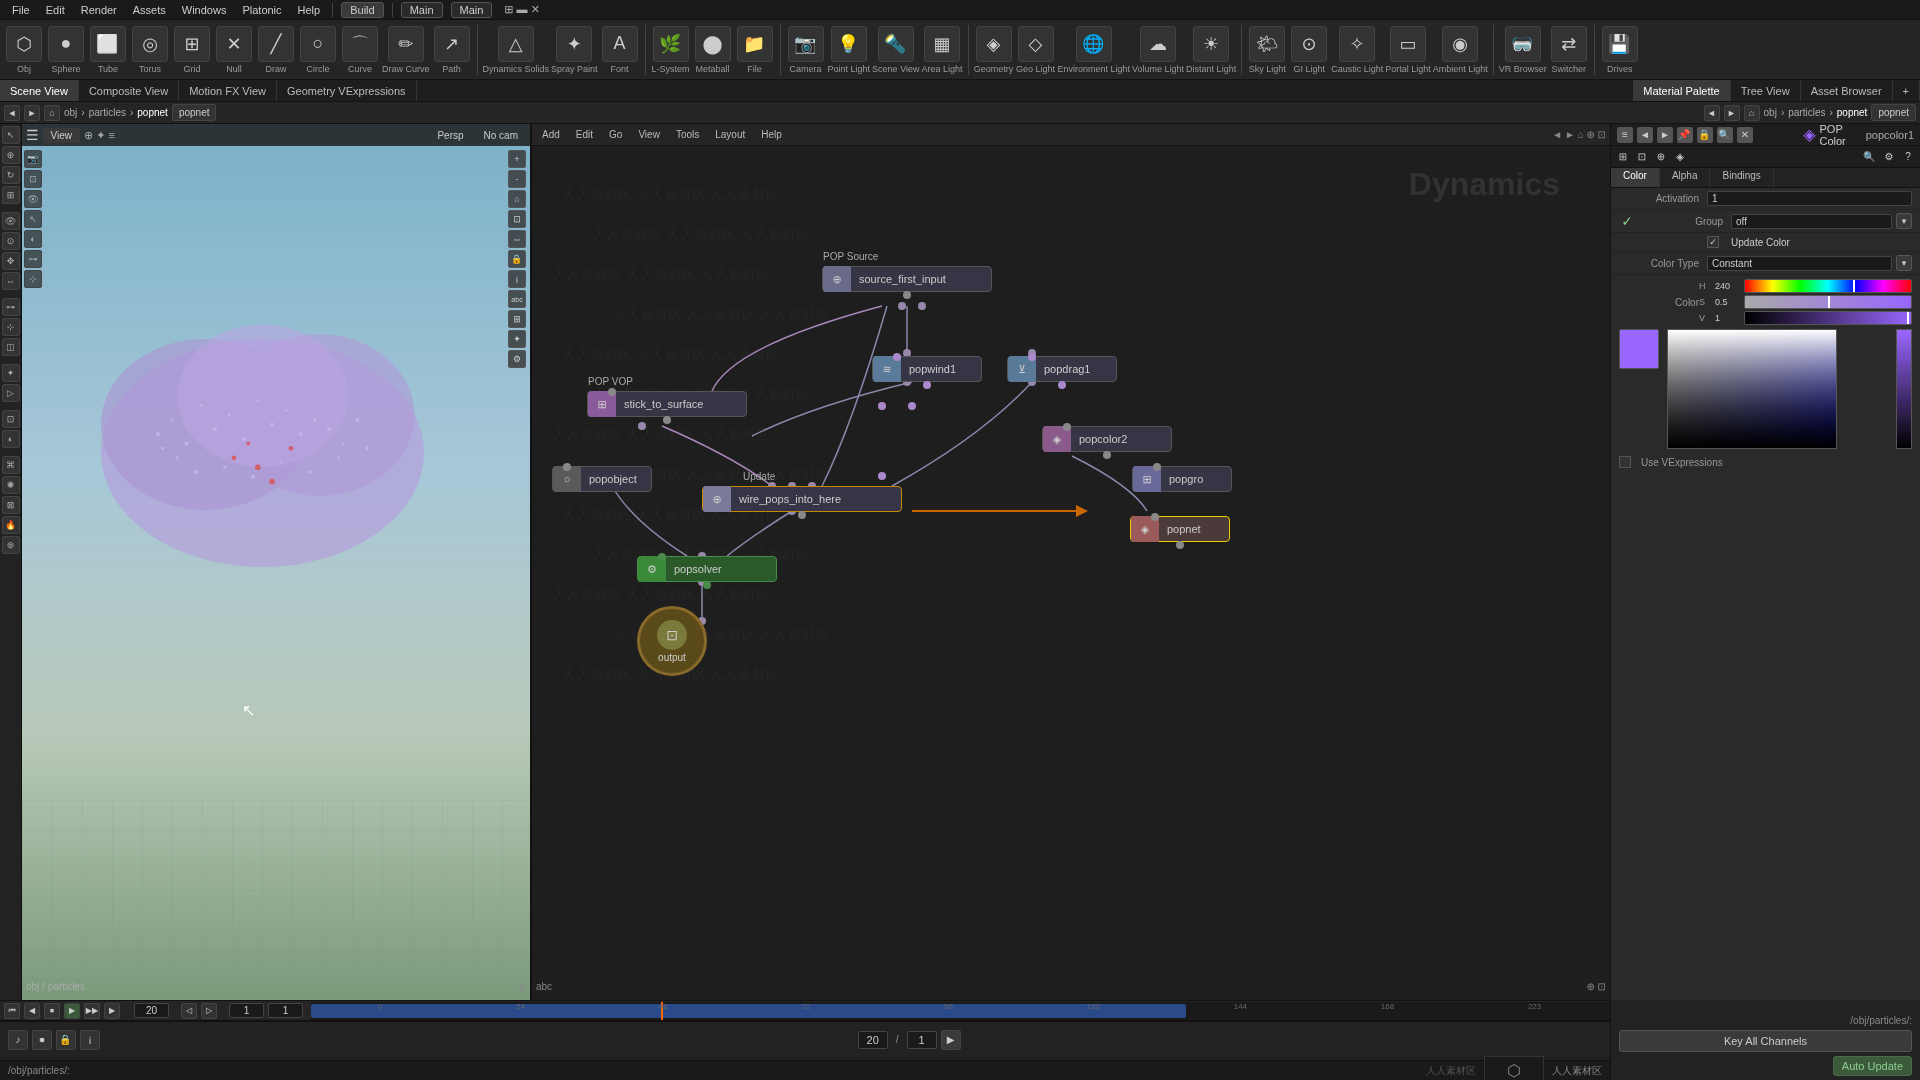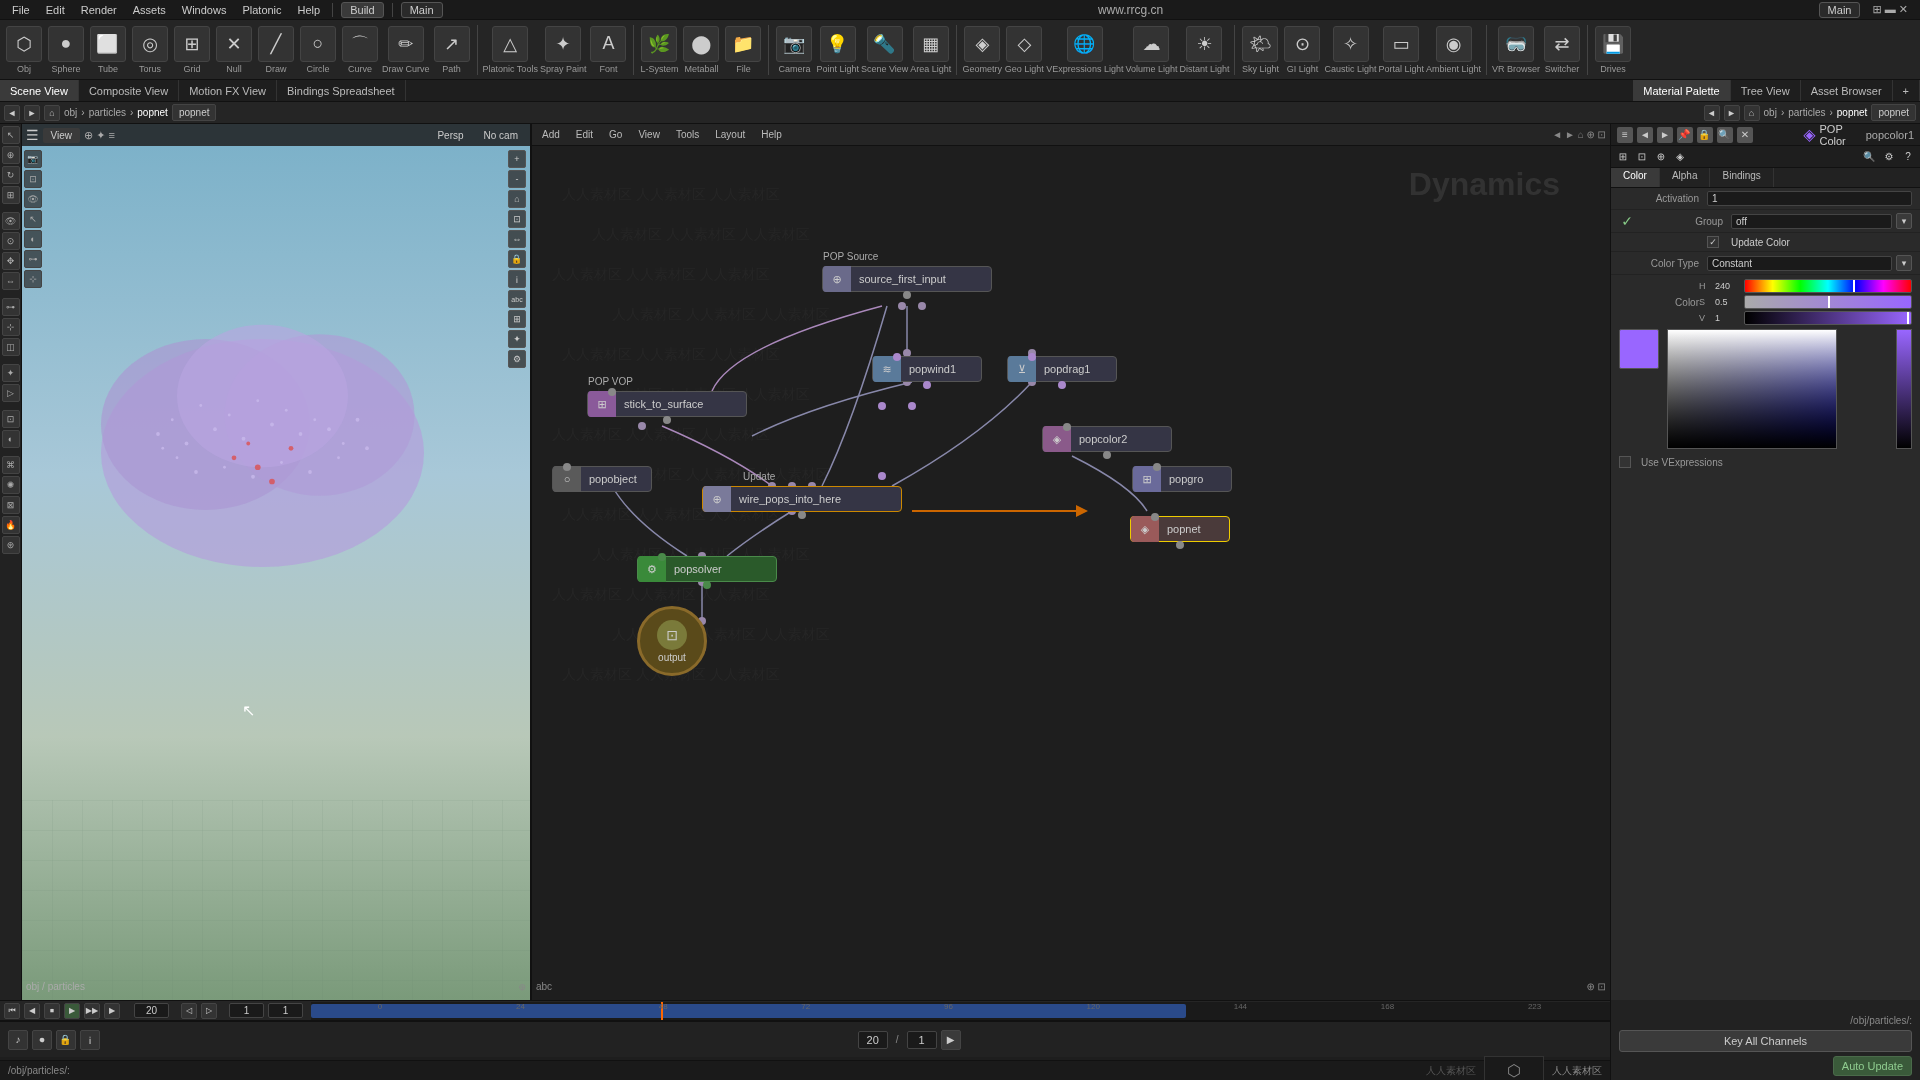--- a/index.html
+++ b/index.html
@@ -621,21 +621,20 @@
   <span class="menu-item">Edit</span>
   <span class="menu-item">Render</span>
   <span class="menu-item">Assets</span>
   <span class="menu-item">Windows</span>
   <span class="menu-item">Platonic</span>
   <span class="menu-item">Help</span>
   <span class="menu-separator"></span>
   <span class="build-btn">Build</span>
   <span class="menu-separator"></span>
   <span class="main-label">Main</span>
-  <span class="url-bar">www.rrcg.cn</span>
   <span class="main-label">Main</span>
   <span style="padding: 0 8px; font-size:11px; color:#aaa;">⊞ ▬ ✕</span>
 </div>
 
 <div id="shelf-toolbar">
 
   <div class="shelf-group">
     <div class="shelf-icon">⬡</div>
     <div class="shelf-label">Obj</div>
   </div>
@@ -675,21 +674,21 @@
     <div class="shelf-icon">✏</div>
     <div class="shelf-label">Draw Curve</div>
   </div>
   <div class="shelf-group">
     <div class="shelf-icon">↗</div>
     <div class="shelf-label">Path</div>
   </div>
   <div class="shelf-separator"></div>
   <div class="shelf-group">
     <div class="shelf-icon">△</div>
-    <div class="shelf-label">Platonic Tools</div>
+    <div class="shelf-label">Dynamics Solids</div>
   </div>
   <div class="shelf-group">
     <div class="shelf-icon">✦</div>
     <div class="shelf-label">Spray Paint</div>
   </div>
   <div class="shelf-group">
     <div class="shelf-icon">A</div>
     <div class="shelf-label">Font</div>
   </div>
   <div class="shelf-separator"></div>
@@ -727,21 +726,21 @@
   <div class="shelf-group">
     <div class="shelf-icon">◈</div>
     <div class="shelf-label">Geometry</div>
   </div>
   <div class="shelf-group">
     <div class="shelf-icon">◇</div>
     <div class="shelf-label">Geo Light</div>
   </div>
   <div class="shelf-group">
     <div class="shelf-icon">🌐</div>
-    <div class="shelf-label">VExpressions Light</div>
+    <div class="shelf-label">Environment Light</div>
   </div>
   <div class="shelf-group">
     <div class="shelf-icon">☁</div>
     <div class="shelf-label">Volume Light</div>
   </div>
   <div class="shelf-group">
     <div class="shelf-icon">☀</div>
     <div class="shelf-label">Distant Light</div>
   </div>
   <div class="shelf-separator"></div>
@@ -779,21 +778,21 @@
     <div class="shelf-icon">💾</div>
     <div class="shelf-label">Drives</div>
   </div>
 </div>
 
 <div id="tool-tabs">
 
   <div class="tool-tab active">Scene View</div>
   <div class="tool-tab">Composite View</div>
   <div class="tool-tab">Motion FX View</div>
-  <div class="tool-tab">Bindings Spreadsheet</div>
+  <div class="tool-tab">Geometry VExpressions</div>
   <div style="flex:1;"></div>
 
   <div class="tool-tab active">Material Palette</div>
   <div class="tool-tab">Tree View</div>
   <div class="tool-tab">Asset Browser</div>
   <div class="tool-tab">+</div>
 </div>
 
 <div id="secondary-toolbar">
 

